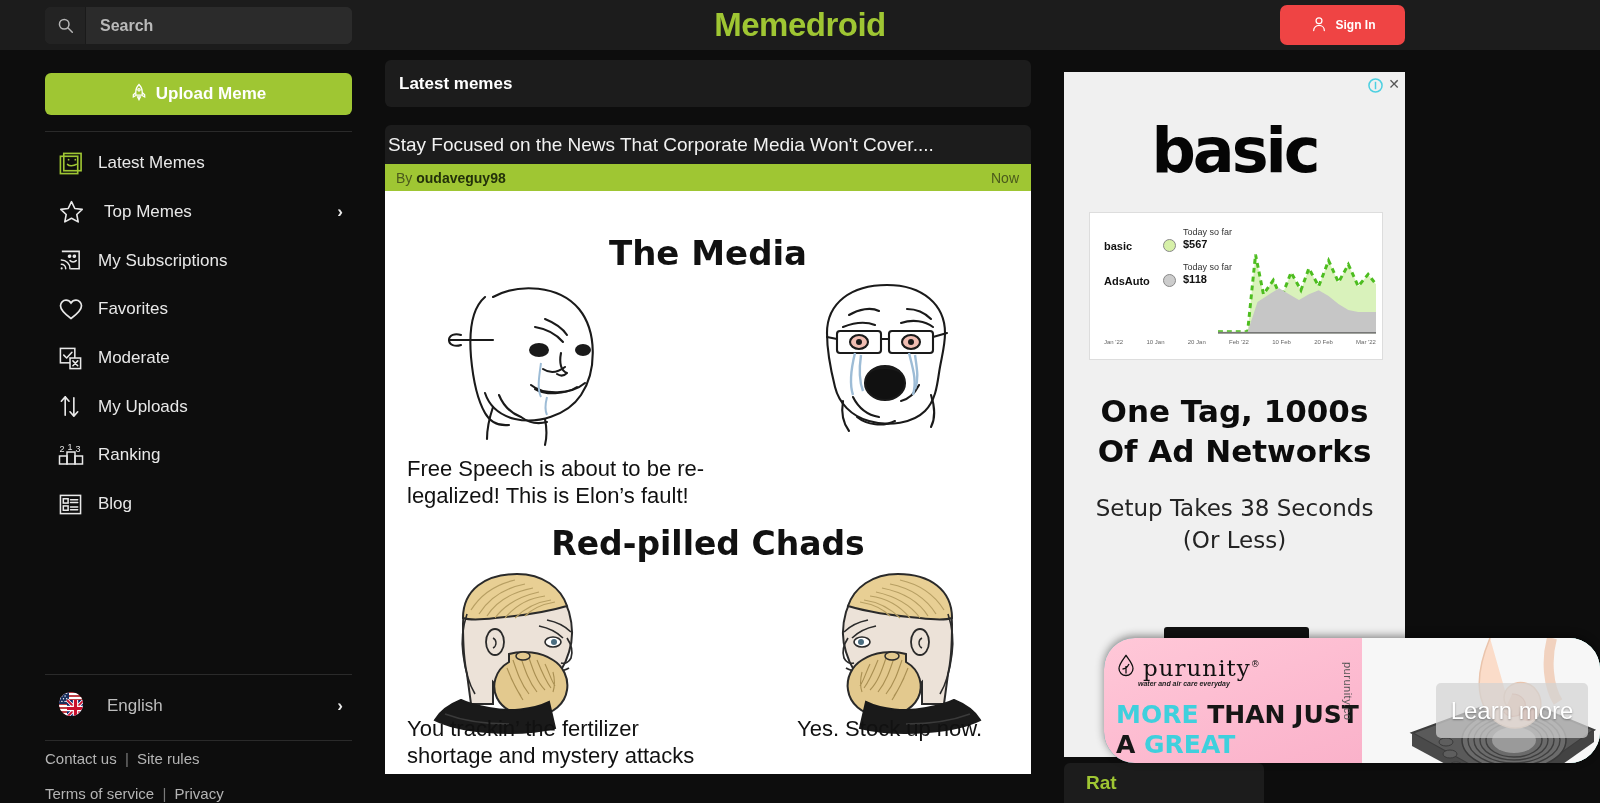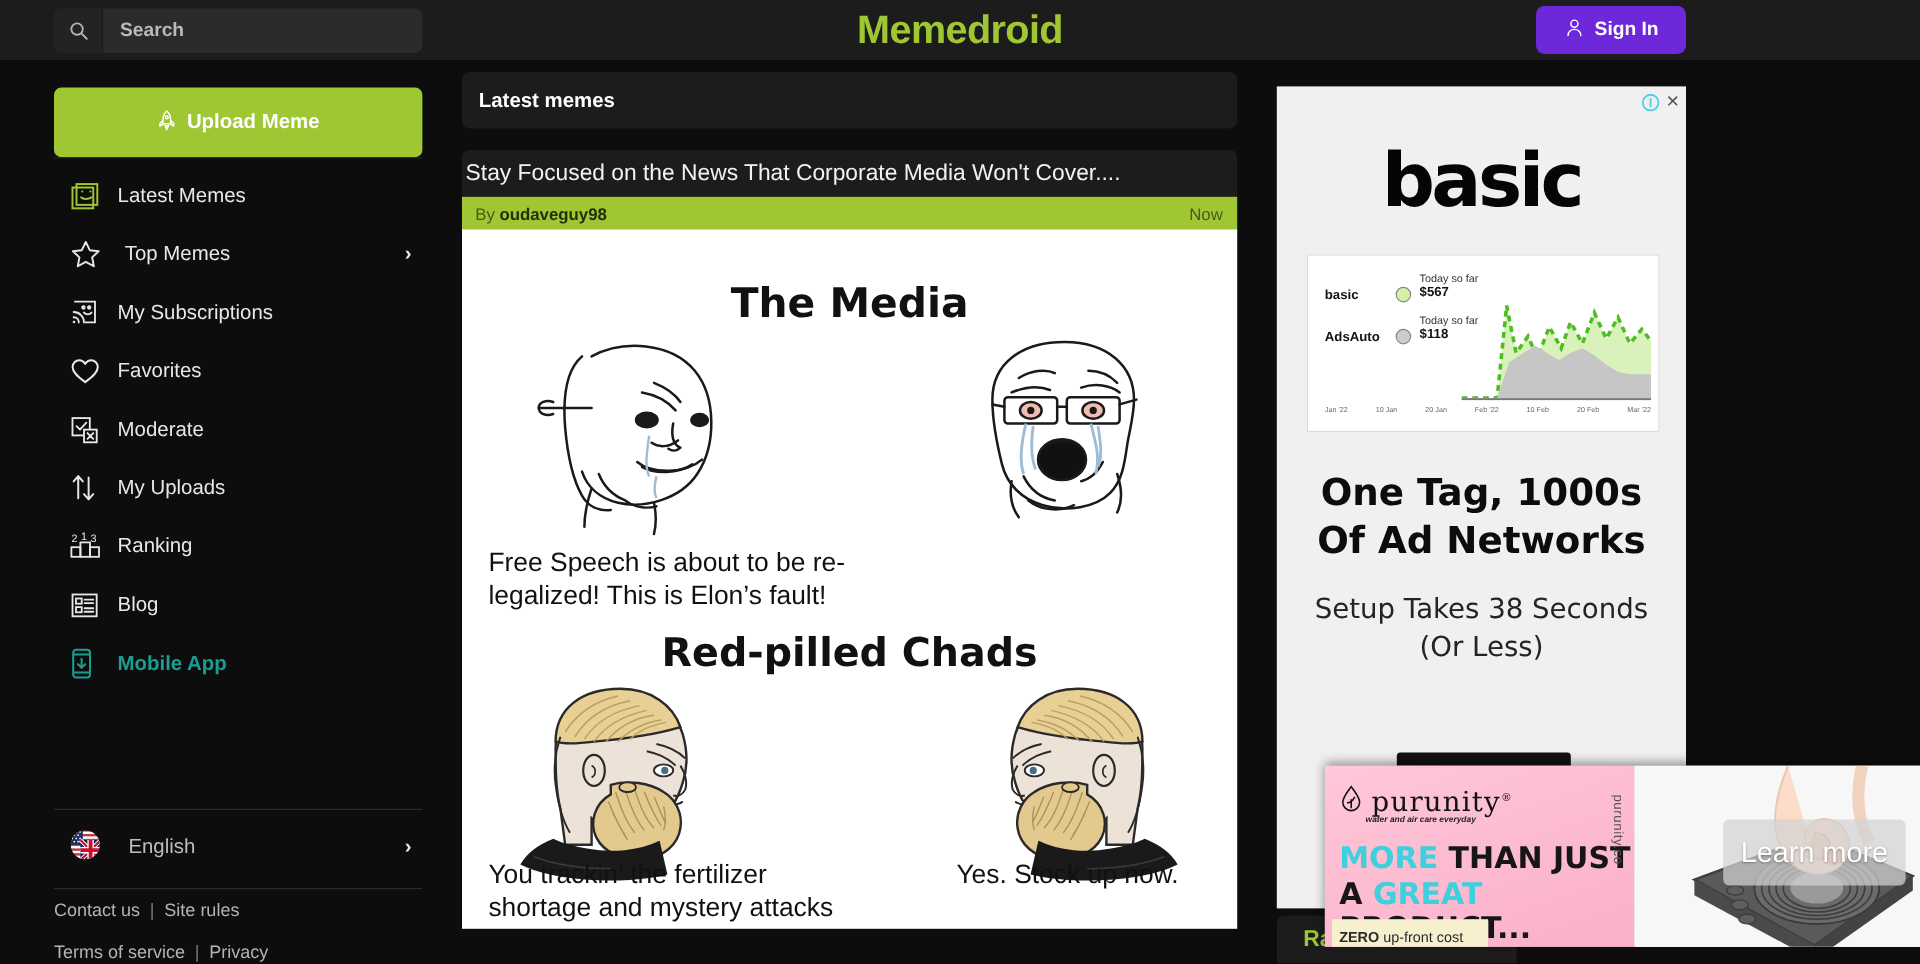--- a/index.html
+++ b/index.html
@@ -35,29 +35,29 @@
   .logo {
     position: absolute; left: 0; top: 0; width: 1600px; height: 50px;
     display: flex; align-items: center; justify-content: center;
     font-size: 33px; font-weight: 700; color: #9fc633;
     letter-spacing: -0.5px; pointer-events: none;
   }
   .logo span { pointer-events: auto; cursor: pointer; }
 
   .signin {
     position: absolute; right: 195px; top: 5px; width: 125px; height: 40px;
-    background: #6d28d9; border-radius: 7px;
+    background: #ef4444; border-radius: 7px;
     display: flex; align-items: center; justify-content: center; gap: 8px;
-    color: #fff; font-size: 16px; font-weight: 700; cursor: pointer;
+    color: #fff; font-size: 12px; font-weight: 700; cursor: pointer;
   }
 
   
   .sidebar { position: absolute; left: 0; top: 50px; width: 385px; height: 753px; background: #0d0d0d; }
   .upload-btn {
-    position: absolute; left: 45px; top: 23px; width: 307px; height: 58px;
+    position: absolute; left: 45px; top: 23px; width: 307px; height: 42px;
     background: #9fc633; border-radius: 6px; cursor: pointer;
     display: flex; align-items: center; justify-content: center; gap: 9px;
     color: #ffffff; font-size: 17px; font-weight: 700;
   }
   .divider { position: absolute; left: 45px; width: 307px; height: 1px; background: #2a2a2a; }
   .navlist { position: absolute; left: 0; top: 89px; width: 385px; }
   .navitem {
     display: flex; align-items: center; height: 48.7px;
     padding-left: 58px; cursor: pointer; position: relative;
   }
@@ -156,22 +156,22 @@
     position: absolute; left: 12px; top: 420px; width: 317px; text-align: center;
     font-size: 23px; color: #242424; line-height: 1.4;
     font-family: "DejaVu Sans", sans-serif;
   }
   .ad-cta {
     position: absolute; left: 100px; top: 555px; width: 145px; height: 40px;
     background: #111; border-radius: 3px; cursor: pointer;
   }
 
   .ad-bottom {
-    position: absolute; left: 1104px; top: 638px; width: 496px; height: 151px;
-    background: #c4b5fd; overflow: hidden; box-shadow: 0 -2px 9px rgba(0,0,0,.45);
+    position: absolute; left: 1104px; top: 638px; width: 496px; height: 125px;
+    background: #14b8a6; overflow: hidden; box-shadow: 0 -2px 9px rgba(0,0,0,.45); border-radius: 31px;
   }
   .ab-left {
     position: absolute; left: 0; top: 0; width: 258px; height: 165px;
     background: linear-gradient(160deg,#ffc8d8 0%,#fcb9cf 55%,#f9aec7 100%);
   }
   .ab-logo { position: absolute; left: 12px; top: 16px; display: flex; align-items: center; gap: 7px; }
   .ab-logo-txt { font-size: 23px; color: #111; font-family: "DejaVu Serif", serif; letter-spacing: 1px; }
   .ab-reg { font-size: 9px; vertical-align: super; }
   .ab-tag { position: absolute; left: 34px; top: 42px; font-size: 7px; color: #222; font-style: italic; font-weight: 700; }
   .ab-head { position: absolute; left: 12px; top: 62px; width: 244px; font-size: 25px; font-weight: 700; color: #161616; line-height: 1.18; font-family: "DejaVu Sans", sans-serif; }
@@ -337,30 +337,20 @@
           <svg width="25" height="23" viewBox="0 0 26 24" fill="none" stroke="#e8e8e8" stroke-width="1.6">
             <rect x="2.5" y="2.5" width="21" height="19"></rect>
             <rect x="5.5" y="6" width="5" height="4.5"></rect>
               <rect x="5.5" y="13.5" width="5" height="4.5"></rect>
             <path d="M13 7h7.5M13 10h7.5M13 14.5h7.5M13 17.5h7.5" stroke-linecap="round"></path>
           </svg>
         </span>
         <span class="lbl">Blog</span>
       </div>
 
-      <div class="navitem active">
-        <span class="ico">
-          <svg width="20" height="26" viewBox="0 0 20 26" fill="none" stroke="#1a9e91" stroke-width="1.7">
-            <rect x="3" y="1.5" width="14" height="23" rx="2.5"></rect>
-            <path d="M3.5 5.5h13M3.5 20.5h13"></path>
-            <path d="M10 9v7.5M10 16.5l-3-3M10 16.5l3-3" stroke-linecap="round" stroke-linejoin="round"></path>
-          </svg>
-        </span>
-        <span class="lbl">Mobile App</span>
-      </div>
     </div>
 
     <div class="divider" style="top:624px"></div>
 
     <div class="lang-row" style="top:632px">
       <span>
         <svg width="26" height="26" viewBox="0 0 26 26">
           <clipPath id="cf">
               <circle cx="13" cy="13" r="12"></circle>
             </clipPath>

